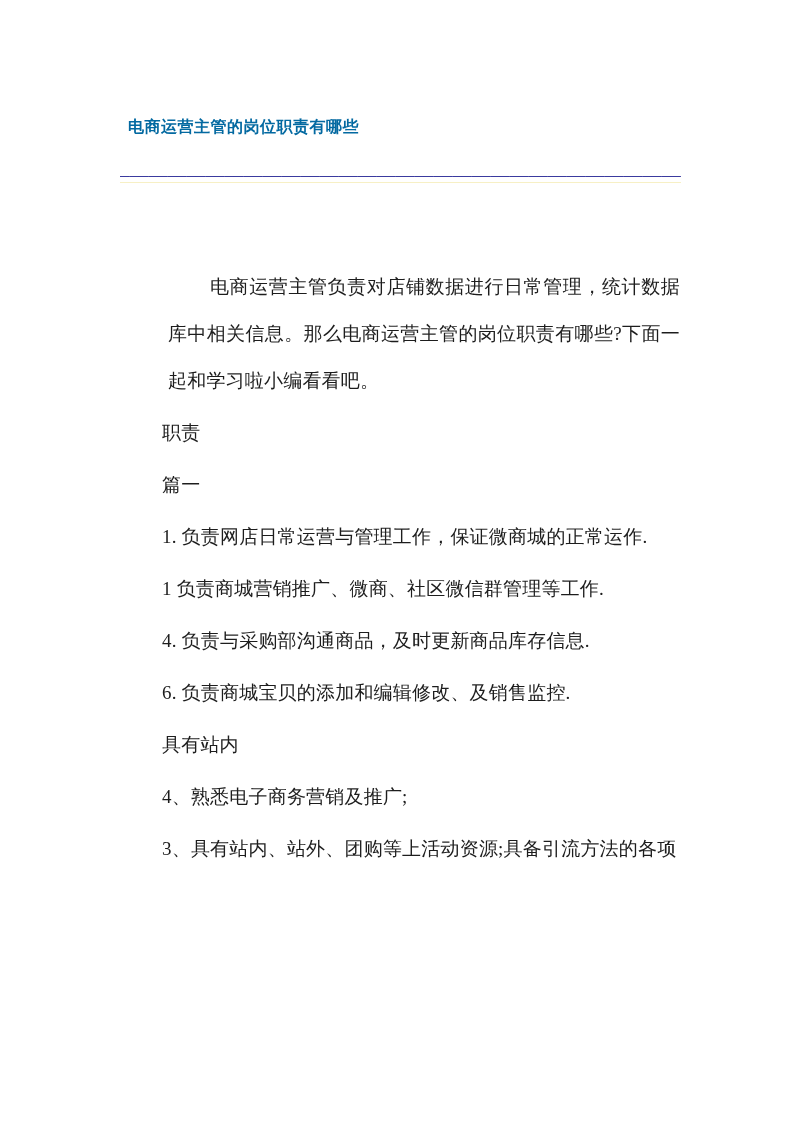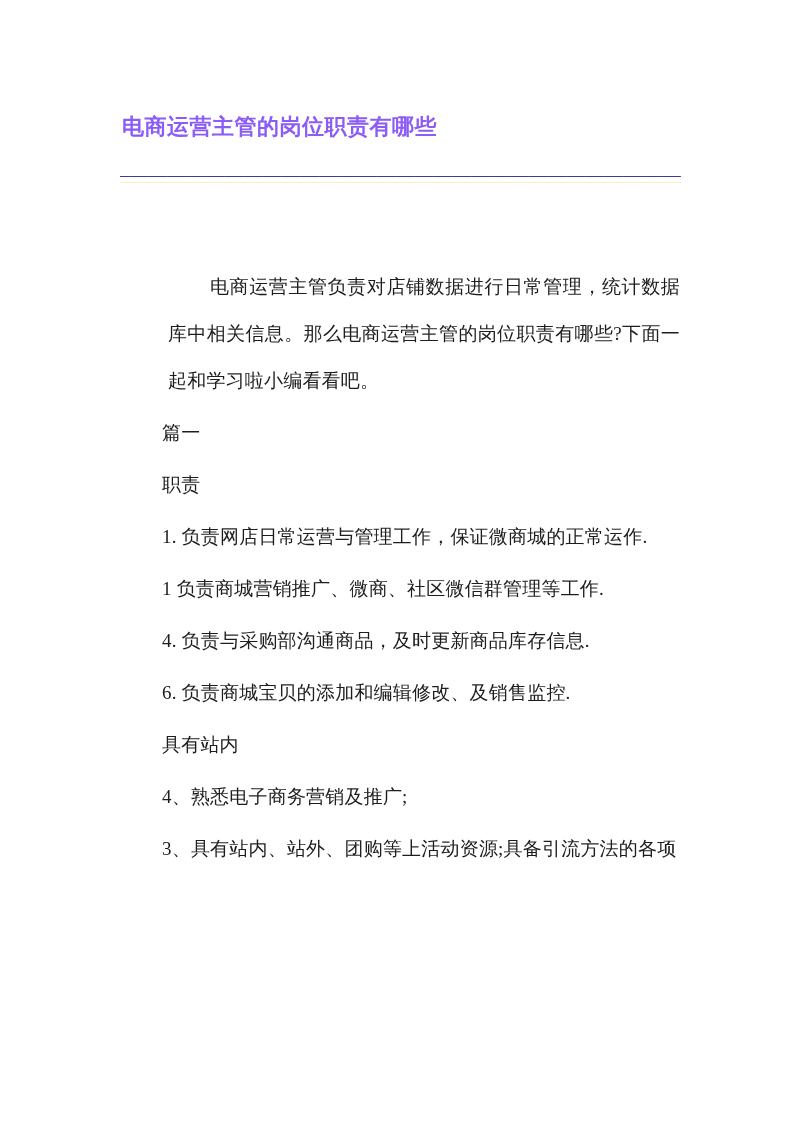--- a/index.html
+++ b/index.html
@@ -14,25 +14,25 @@
     font-family: "Liberation Serif", "DejaVu Serif", serif;
   }
   .page {
     width: 800px;
     height: 1132px;
     background: #ffffff;
     box-sizing: border-box;
     padding: 0 120px;
   }
   .doc-title {
-    margin: 112px 0 0 2px;
-    font-size: 22px;
+    margin: 112px 0 0 8px;
+    font-size: 16px;
     line-height: 30px;
     font-weight: bold;
-    color: #8b5cf6;
+    color: #0369a1;
     font-family: "Liberation Sans", "DejaVu Sans", sans-serif;
     letter-spacing: 0.5px;
     white-space: nowrap;
   }
   .separator {
     margin-top: 14px;
     width: 561px;
     height: 26px;
     line-height: 26px;
     overflow: hidden;
@@ -63,22 +63,22 @@
 <body>
 
 <div class="page">
 
   <h1 class="doc-title">电商运营主管的岗位职责有哪些</h1>
 
   <div class="separator">____________________________________________________________</div>
 
   <div class="content">
     <p class="first">电商运营主管负责对店铺数据进行日常管理，统计数据库中相关信息。那么电商运营主管的岗位职责有哪些?下面一起和学习啦小编看看吧。</p>
+    <p>职责</p>
     <p>篇一</p>
-    <p>职责</p>
     <p>1. 负责网店日常运营与管理工作，保证微商城的正常运作.</p>
     <p>1 负责商城营销推广、微商、社区微信群管理等工作.</p>
     <p>4. 负责与采购部沟通商品，及时更新商品库存信息.</p>
     <p>6. 负责商城宝贝的添加和编辑修改、及销售监控.</p>
     <p>具有站内</p>
     <p>4、熟悉电子商务营销及推广;</p>
     <p>3、具有站内、站外、团购等上活动资源;具备引流方法的各项</p>
   </div>
 
 </div>

